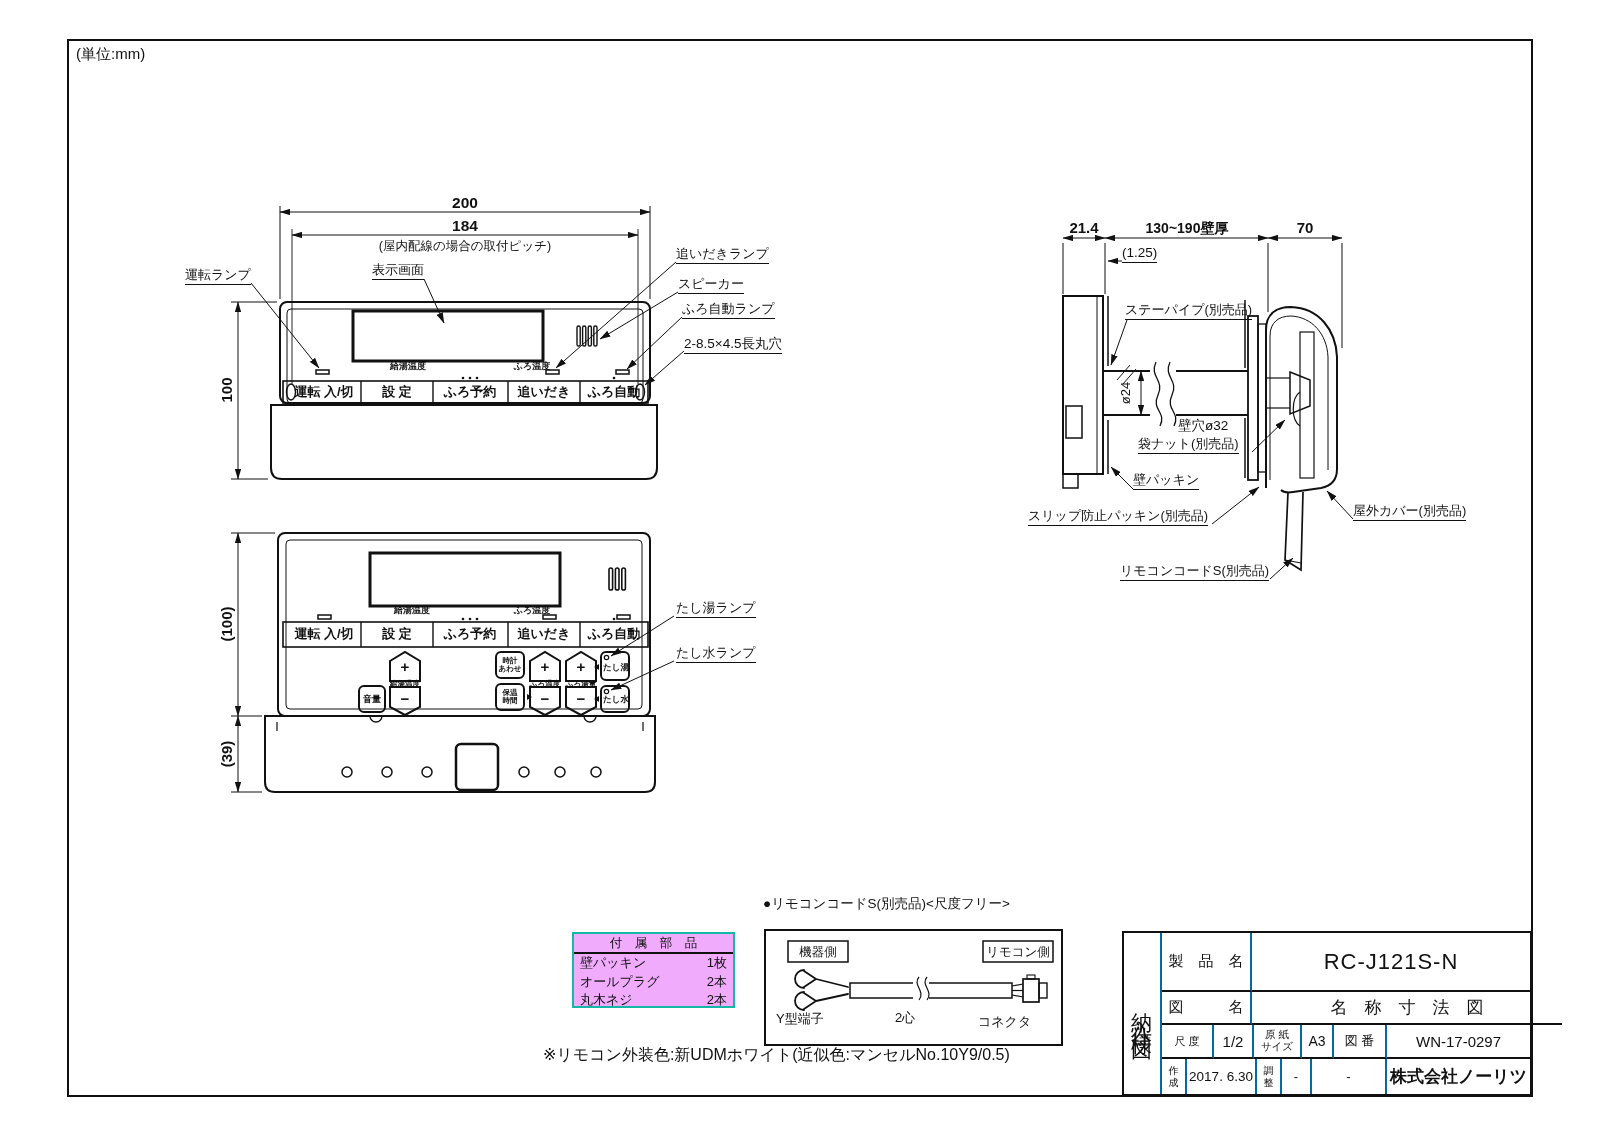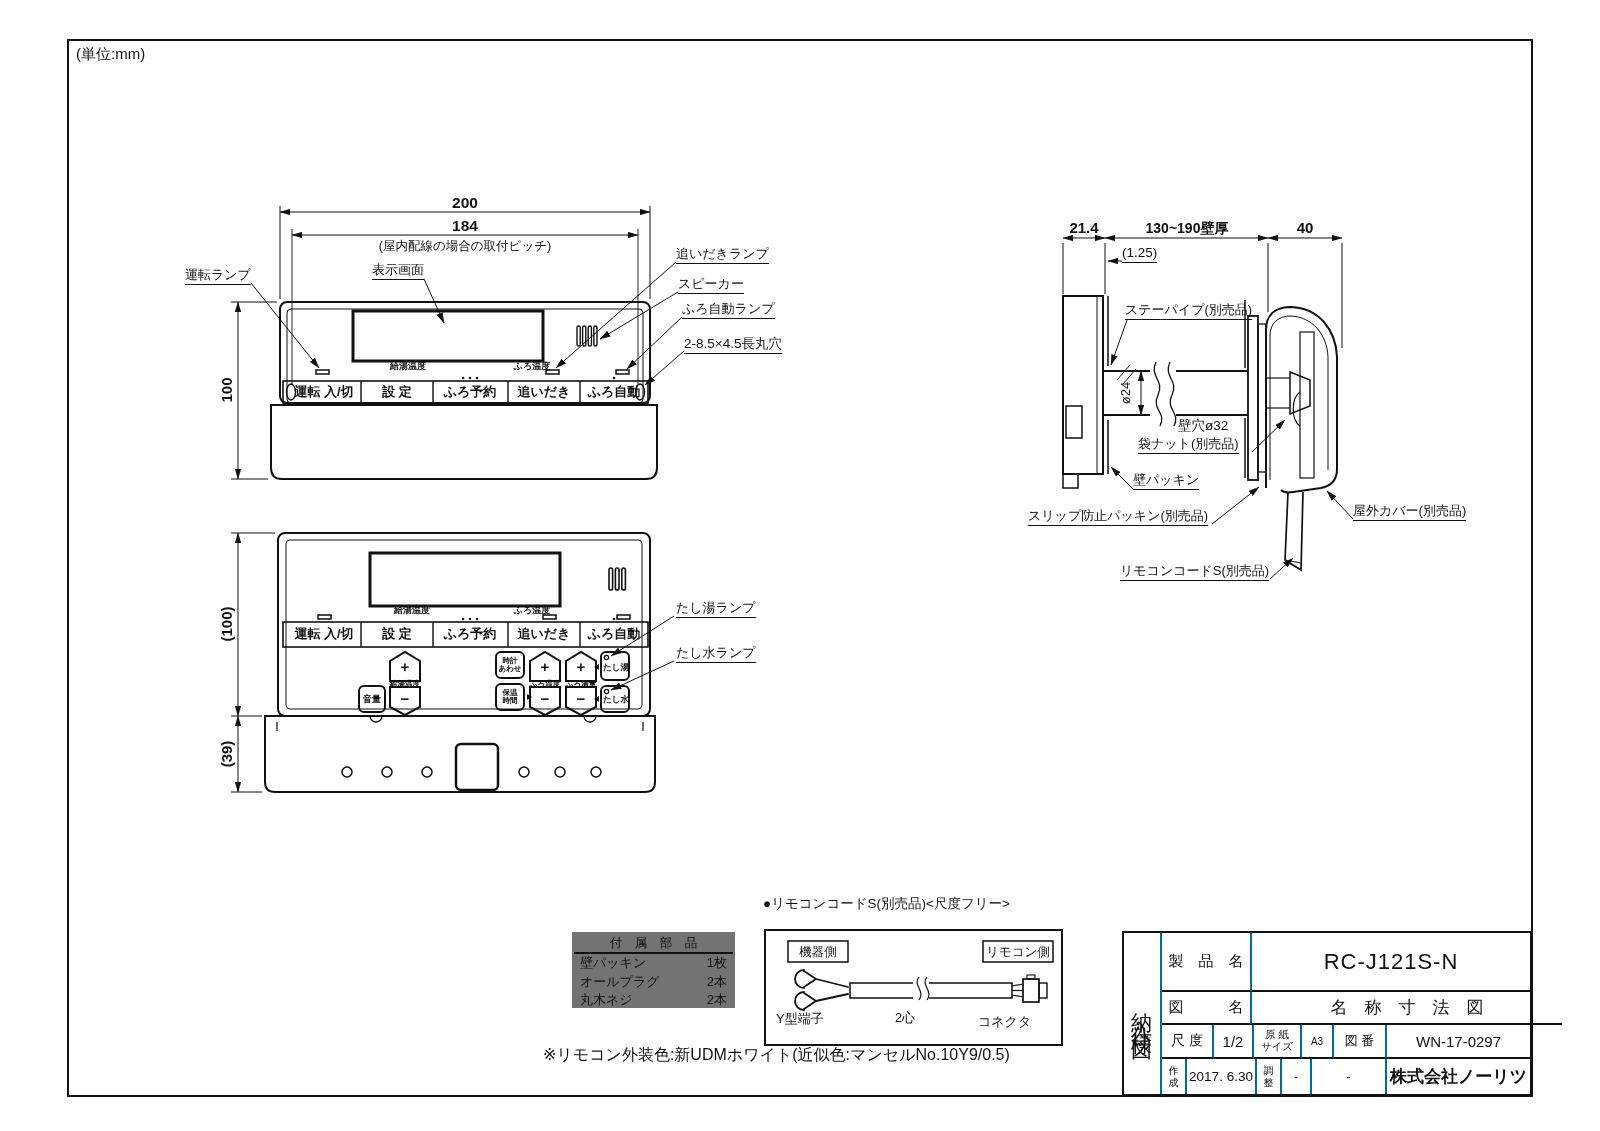--- a/index.html
+++ b/index.html
@@ -10,21 +10,21 @@
 .lbl{position:absolute;white-space:nowrap;font-size:13px;line-height:1.15;color:#111}
 .ctr{transform:translate(-50%,-50%);text-align:right}
 .cx{transform:translateX(-50%);text-align:center}
 .rot{transform:translate(-50%,-50%) rotate(-90deg);text-align:center}
 .ul{border-bottom:1.4px solid #111;padding-bottom:1px}
 .b{font-weight:bold}
 .pre{white-space:pre-line;text-align:center;line-height:1.12}
 .cell{position:absolute;display:flex;align-items:center;justify-content:center;
   border-color:#111;text-align:center}
 .vtext{writing-mode:vertical-rl;text-orientation:upright;font-size:21px;letter-spacing:7px;line-height:1}
-#acc{position:absolute;border:2px solid #737373;background:#737373}
+#acc{position:absolute;border:2px solid #14b8a6;background:#f0abfc}
 .accrow{display:flex;justify-content:space-between;padding:0 6px;font-size:13px;line-height:18.6px}
 #titleblock{position:absolute;border:2px solid #111;background:#fff}
 .br2{border-right:2px solid #0369a1}.bb2{border-bottom:2px solid #111}
 </style>
 </head>
 <body>
 
 <div id="canvas">
 
 <svg class="layer" width="1600" height="1131" viewBox="0 0 1600 1131">
@@ -284,21 +284,21 @@
 <div class="lbl ctr b" style="left:545px;top:684px;font-size:7.5px">ふろ温度</div>
 <div class="lbl ctr b" style="left:545px;top:699px;font-size:15px">−</div>
 <div class="lbl ctr b" style="left:581px;top:667px;font-size:15px">+</div>
 <div class="lbl ctr b" style="left:581px;top:684px;font-size:7.5px">ふろ湯量</div>
 <div class="lbl ctr b" style="left:581px;top:699px;font-size:15px">−</div>
 <div class="lbl ctr b" style="left:616px;top:668px;font-size:8.5px">たし湯</div>
 <div class="lbl ctr b" style="left:616px;top:700px;font-size:8.5px">たし水</div>
 
 <div class="lbl ctr b" style="left:1084px;top:228px;font-size:15px">21.4</div>
 <div class="lbl ctr b" style="left:1187px;top:228px;font-size:14px">130~190壁厚</div>
-<div class="lbl ctr b" style="left:1305px;top:228px;font-size:15px">40</div>
+<div class="lbl ctr b" style="left:1305px;top:228px;font-size:15px">70</div>
 <div class="lbl ul" style="left:1122px;top:245px;font-size:13.5px">(1.25)</div>
 <div class="lbl rot" style="left:1126px;top:393px;font-size:13px">ø24</div>
 <div class="lbl" style="left:1178px;top:418px;font-size:13.5px">壁穴ø32</div>
 <div class="lbl ul" style="left:1125px;top:303px">ステーパイプ(別売品)</div>
 <div class="lbl ul" style="left:1138px;top:437px">袋ナット(別売品)</div>
 <div class="lbl ul" style="left:1133px;top:473px">壁パッキン</div>
 <div class="lbl ul" style="left:1028px;top:509px">スリップ防止パッキン(別売品)</div>
 <div class="lbl ul" style="left:1353px;top:504px">屋外カバー(別売品)</div>
 <div class="lbl ul" style="left:1120px;top:564px">リモコンコードS(別売品)</div>
 
@@ -328,25 +328,25 @@
 <div class="lbl" style="left:543px;top:1046px;font-size:16px">※リモコン外装色:新UDMホワイト(近似色:マンセルNo.10Y9/0.5)</div>
 
 <div id="titleblock" style="left:1122px;top:931px;width:410px;height:165px">
 <div class="cell br2" style="left:0;top:0;width:38px;height:161px">
         <div class="vtext">納入仕様図</div>
       </div>
 <div class="cell br2 bb2" style="left:38px;top:0;width:90px;height:59px;font-size:15px">製　品　名</div>
 <div class="cell bb2" style="left:128px;top:0;width:278px;height:59px;font-size:22px;letter-spacing:1px">RC-J121S-N</div>
 <div class="cell br2 bb2" style="left:38px;top:59px;width:90px;height:33px;font-size:15px">図　　　名</div>
 <div class="cell bb2" style="left:128px;top:59px;width:310px;height:33px;font-size:17px">名　称　寸　法　図</div>
-<div class="cell br2 bb2" style="left:38px;top:92px;width:52px;height:34px;font-size:14px">尺 度</div>
+<div class="cell br2 bb2" style="left:38px;top:92px;width:52px;height:34px;font-size:11px">尺 度</div>
 <div class="cell br2 bb2" style="left:90px;top:92px;width:40px;height:34px;font-size:15px">1/2</div>
 <div class="cell br2 bb2 pre" style="left:130px;top:92px;width:48px;height:34px;font-size:10.5px">原 紙
 サイズ</div>
-<div class="cell br2 bb2" style="left:178px;top:92px;width:32px;height:34px;font-size:10px">A3</div>
+<div class="cell br2 bb2" style="left:178px;top:92px;width:32px;height:34px;font-size:14px">A3</div>
 <div class="cell br2 bb2" style="left:210px;top:92px;width:53px;height:34px;font-size:13px">図 番</div>
 <div class="cell bb2" style="left:263px;top:92px;width:143px;height:34px;font-size:15px">WN-17-0297</div>
 <div class="cell br2 pre" style="left:38px;top:126px;width:25px;height:35px;font-size:10px">作
 成</div>
 <div class="cell br2" style="left:63px;top:126px;width:70px;height:35px;font-size:13.5px">2017. 6.30</div>
 <div class="cell br2 pre" style="left:133px;top:126px;width:25px;height:35px;font-size:10px">調
 整</div>
 <div class="cell br2" style="left:158px;top:126px;width:30px;height:35px;font-size:13px">-</div>
 <div class="cell br2" style="left:188px;top:126px;width:75px;height:35px;font-size:13px">-</div>
 <div class="cell b" style="left:263px;top:126px;width:143px;height:35px;font-size:17px;font-weight:700">株式会社ノーリツ</div>

